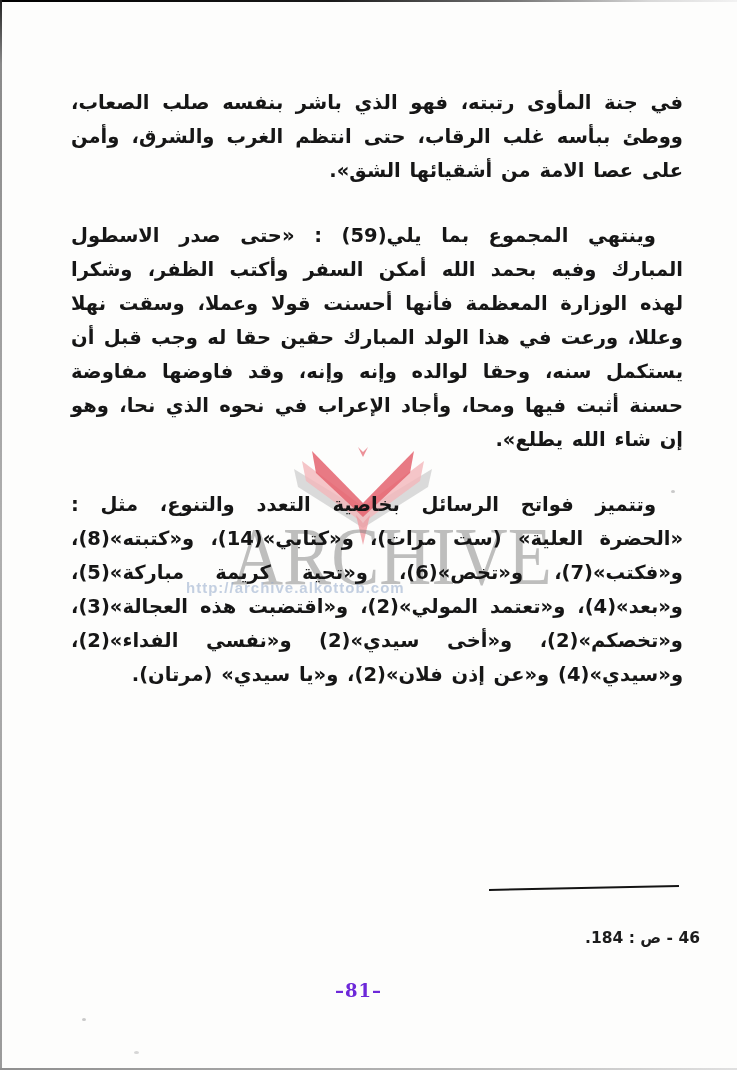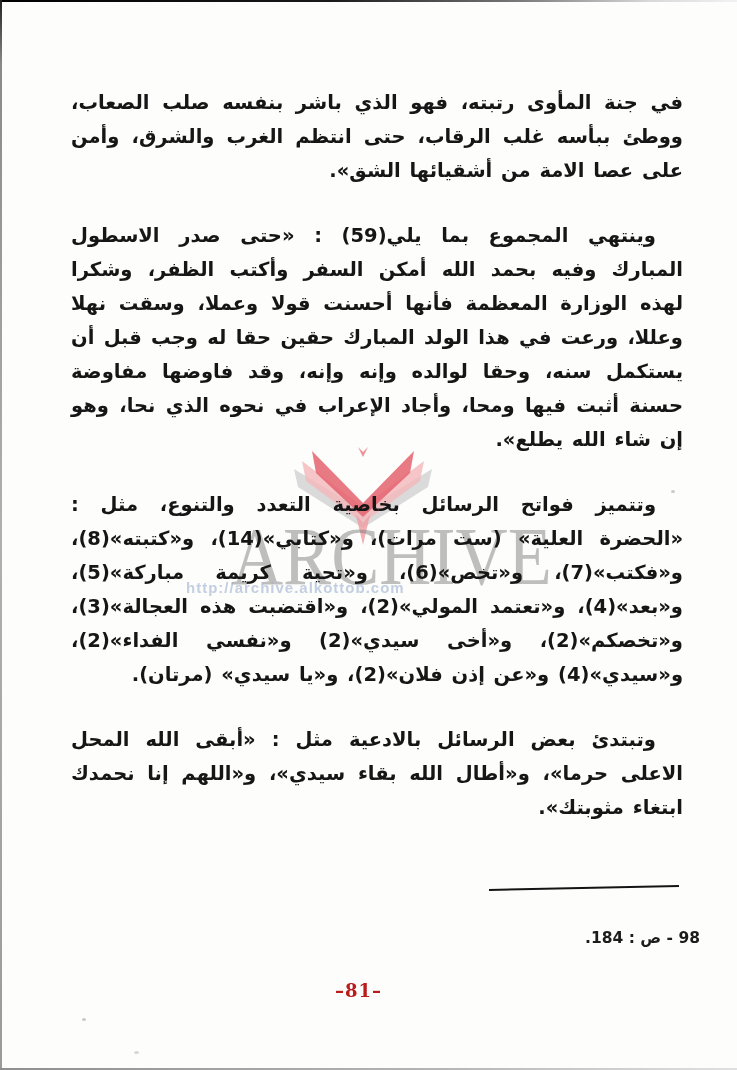--- a/index.html
+++ b/index.html
@@ -85,21 +85,21 @@
     font-weight: bold;
     letter-spacing: 0.5px;
   }
   .page-number {
     position: absolute; z-index: 2;
     left: 0; right: 20px; top: 980px;
     text-align: center;
     font-family: "DejaVu Serif", serif;
     font-size: 18px;
     font-weight: bold;
-    color: #b91c1c;
+    color: #6d28d9;
     letter-spacing: 1px;
   }
 </style>
 </head>
 <body>
 
 <div class="page">
 
   <div class="edge-top"></div>
   <div class="edge-left"></div>
@@ -124,21 +124,20 @@
       <path d="M70 4 L75 14 L80 4 L75 9 Z" fill="#e4636e" opacity="0.7"></path>
     </svg>
     <div class="wm-title">ARCHIVE</div>
     <div class="wm-url">http://archive.alkottob.com</div>
   </div>
 
   <div class="content" lang="ar" dir="rtl">
     <p>في جنة المأوى رتبته، فهو الذي باشر بنفسه صلب الصعاب، ووطئ ببأسه غلب الرقاب، حتى انتظم الغرب والشرق، وأمن على عصا الامة من أشقيائها الشق».</p>
     <p class="indent">وينتهي المجموع بما يلي(59) : «حتى صدر الاسطول المبارك وفيه بحمد الله أمكن السفر وأكتب الظفر، وشكرا لهذه الوزارة المعظمة فأنها أحسنت قولا وعملا، وسقت نهلا وعللا، ورعت في هذا الولد المبارك حقين حقا له وجب قبل أن يستكمل سنه، وحقا لوالده وإنه وإنه، وقد فاوضها مفاوضة حسنة أثبت فيها ومحا، وأجاد الإعراب في نحوه الذي نحا، وهو إن شاء الله يطلع».</p>
     <p class="indent">وتتميز فواتح الرسائل بخاصية التعدد والتنوع، مثل : «الحضرة العلية» (ست مرات)، و«كتابي»(14)، و«كتبته»(8)، و«فكتب»(7)، و«تخص»(6)، و«تحية كريمة مباركة»(5)، و«بعد»(4)، و«تعتمد المولي»(2)، و«اقتضبت هذه العجالة»(3)، و«تخصكم»(2)، و«أخى سيدي»(2) و«نفسي الفداء»(2)، و«سيدي»(4) و«عن إذن فلان»(2)، و«يا سيدي» (مرتان).</p>
-    <p class="indent">وتبتدئ بعض الرسائل بالادعية مثل : «أبقى الله المحل الاعلى حرما»، و«أطال الله بقاء سيدي»، و«اللهم إنا نحمدك ابتغاء مثوبتك».</p>
   </div>
 
   <div class="footnote-rule"></div>
-  <div class="footnote" lang="ar" dir="rtl">98 - ص : 184.</div>
+  <div class="footnote" lang="ar" dir="rtl">46 - ص : 184.</div>
 
   <div class="page-number">–81–</div>
 
 </div>
 
 </body></html>

